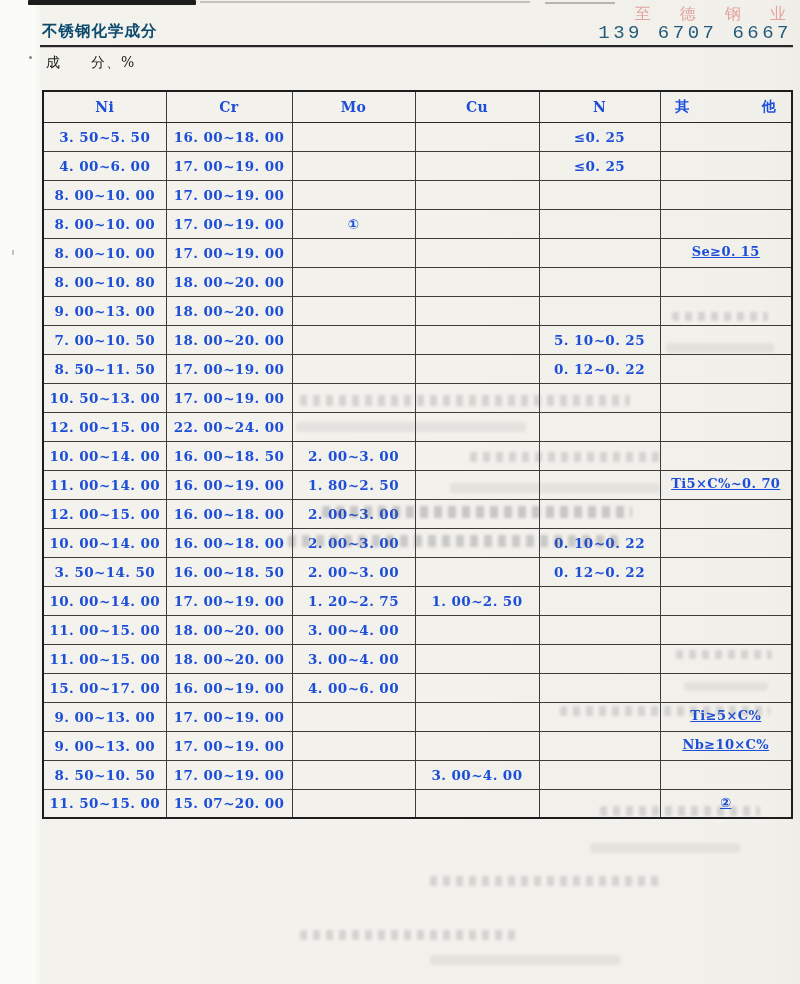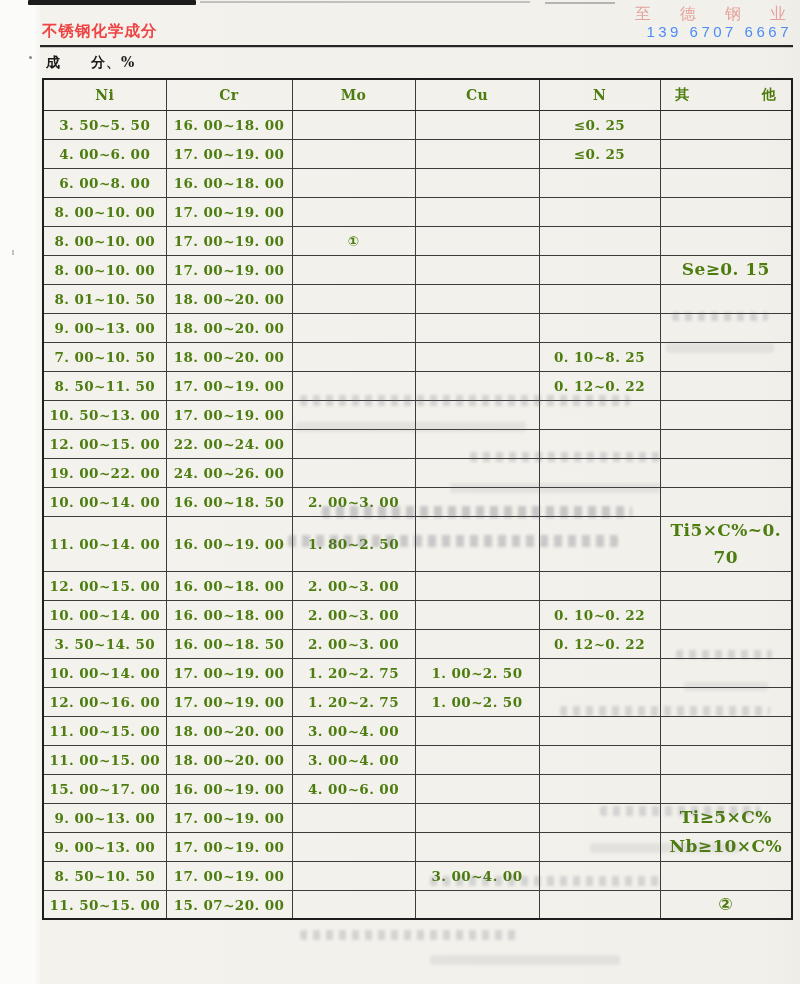--- a/index.html
+++ b/index.html
@@ -21,54 +21,54 @@
   .speck2 { position: absolute; left: 12px; top: 250px; width: 2px; height: 5px; background: rgba(90,90,90,.35); }
 
   
   .watermark { position: absolute; top: 5px; right: 8px; text-align: right; line-height: 1.15; }
   .watermark .wm1 {
     font-family: "DejaVu Sans", sans-serif;
     font-size: 16px; letter-spacing: 12px; color: #e39a94; font-weight: 400;
     margin-right: -6px; opacity: .9;
   }
   .watermark .wm2 {
-    font-family: Liberation Sans, sans-serif;
-    font-size: 15px; letter-spacing: 3.5px; color: #3b82f6; opacity: .9;
+    font-family: Liberation Mono, monospace;
+    font-size: 19px; letter-spacing: 3.5px; color: #0c4a6e; opacity: .9;
   }
 
   
   .page-title {
     position: absolute; left: 42px; top: 21px;
     font-family: "DejaVu Sans", sans-serif;
-    font-size: 15.5px; font-weight: 700; color: #ef4444; letter-spacing: 1px;
+    font-size: 15.5px; font-weight: 700; color: #0c4a6e; letter-spacing: 1px;
   }
   .title-rule { position: absolute; left: 40px; top: 45px; width: 753px; height: 2px; background: #262626; box-shadow: 0 1px 0 rgba(60,60,60,.25); }
   .subtitle {
     position: absolute; left: 46px; top: 54px;
-    font-size: 14px; font-weight: 700; color: #1a1a1a; letter-spacing: 1px;
+    font-size: 14px; font-weight: 400; color: #1a1a1a; letter-spacing: 1px;
   }
 
   
   table.comp {
-    position: absolute; left: 42px; top: 78px; width: 749px;
+    position: absolute; left: 42px; top: 90px; width: 749px;
     border-collapse: collapse; table-layout: fixed;
-    font-size: 13.5px; font-weight: 700; color: #4d7c0f;
+    font-size: 13.5px; font-weight: 700; color: #1d4ed8;
   }
   table.comp th, table.comp td {
     border: 1px solid #3c3c3c;
     text-align: center; vertical-align: middle;
     padding: 0 2px;
     letter-spacing: 0.4px;
     overflow: hidden; white-space: nowrap;
   }
   table.comp { border: 2px solid #1d1d1d; }
   table.comp thead th { height: 31px; font-size: 14px; border-bottom: 1.5px solid #2a2a2a; }
   table.comp tbody td { height: 29px; }
   table.comp tr.tall td { height: 58px; }
-  table.comp td.other-col { white-space: pre-line; line-height: 1.6; font-size: 17px; }
+  table.comp td.other-col { white-space: pre-line; line-height: 1.6; font-size: 13px; text-decoration: underline; }
   table.comp th.other-head { padding: 0 14px; }
 
   
   .smudge { position: absolute; filter: blur(1.6px); border-radius: 3px; pointer-events: none; }
   .dotty  { background: repeating-linear-gradient(90deg, rgba(95,95,108,.20) 0 7px, rgba(95,95,108,0) 7px 13px); }
   .softy  { background: rgba(100,100,112,.10); }
   .s1  { left: 672px; top: 312px; width:  96px; height:  9px; }
   .s2  { left: 666px; top: 343px; width: 108px; height: 10px; }
   .s3  { left: 300px; top: 395px; width: 330px; height: 11px; }
   .s4  { left: 296px; top: 422px; width: 230px; height: 10px; }
@@ -135,28 +135,20 @@
         </tr>
         <tr>
           <td>4. 00~6. 00</td>
           <td>17. 00~19. 00</td>
           <td></td>
           <td></td>
           <td>≤0. 25</td>
           <td class="other-col"></td>
         </tr>
         <tr>
-          <td>6. 00~8. 00</td>
-          <td>16. 00~18. 00</td>
-          <td></td>
-          <td></td>
-          <td></td>
-          <td class="other-col"></td>
-        </tr>
-        <tr>
           <td>8. 00~10. 00</td>
           <td>17. 00~19. 00</td>
           <td></td>
           <td></td>
           <td></td>
           <td class="other-col"></td>
         </tr>
         <tr>
           <td>8. 00~10. 00</td>
           <td>17. 00~19. 00</td>
@@ -167,41 +159,41 @@
         </tr>
         <tr>
           <td>8. 00~10. 00</td>
           <td>17. 00~19. 00</td>
           <td></td>
           <td></td>
           <td></td>
           <td class="other-col">Se≥0. 15</td>
         </tr>
         <tr>
-          <td>8. 01~10. 50</td>
+          <td>8. 00~10. 80</td>
           <td>18. 00~20. 00</td>
           <td></td>
           <td></td>
           <td></td>
           <td class="other-col"></td>
         </tr>
         <tr>
           <td>9. 00~13. 00</td>
           <td>18. 00~20. 00</td>
           <td></td>
           <td></td>
           <td></td>
           <td class="other-col"></td>
         </tr>
         <tr>
           <td>7. 00~10. 50</td>
           <td>18. 00~20. 00</td>
           <td></td>
           <td></td>
-          <td>0. 10~8. 25</td>
+          <td>5. 10~0. 25</td>
           <td class="other-col"></td>
         </tr>
         <tr>
           <td>8. 50~11. 50</td>
           <td>17. 00~19. 00</td>
           <td></td>
           <td></td>
           <td>0. 12~0. 22</td>
           <td class="other-col"></td>
         </tr>
@@ -209,28 +201,20 @@
           <td>10. 50~13. 00</td>
           <td>17. 00~19. 00</td>
           <td></td>
           <td></td>
           <td></td>
           <td class="other-col"></td>
         </tr>
         <tr>
           <td>12. 00~15. 00</td>
           <td>22. 00~24. 00</td>
-          <td></td>
-          <td></td>
-          <td></td>
-          <td class="other-col"></td>
-        </tr>
-        <tr>
-          <td>19. 00~22. 00</td>
-          <td>24. 00~26. 00</td>
           <td></td>
           <td></td>
           <td></td>
           <td class="other-col"></td>
         </tr>
         <tr>
           <td>10. 00~14. 00</td>
           <td>16. 00~18. 50</td>
           <td>2. 00~3. 00</td>
           <td></td>
@@ -264,28 +248,20 @@
         <tr>
           <td>3. 50~14. 50</td>
           <td>16. 00~18. 50</td>
           <td>2. 00~3. 00</td>
           <td></td>
           <td>0. 12~0. 22</td>
           <td class="other-col"></td>
         </tr>
         <tr>
           <td>10. 00~14. 00</td>
-          <td>17. 00~19. 00</td>
-          <td>1. 20~2. 75</td>
-          <td>1. 00~2. 50</td>
-          <td></td>
-          <td class="other-col"></td>
-        </tr>
-        <tr>
-          <td>12. 00~16. 00</td>
           <td>17. 00~19. 00</td>
           <td>1. 20~2. 75</td>
           <td>1. 00~2. 50</td>
           <td></td>
           <td class="other-col"></td>
         </tr>
         <tr>
           <td>11. 00~15. 00</td>
           <td>18. 00~20. 00</td>
           <td>3. 00~4. 00</td>

